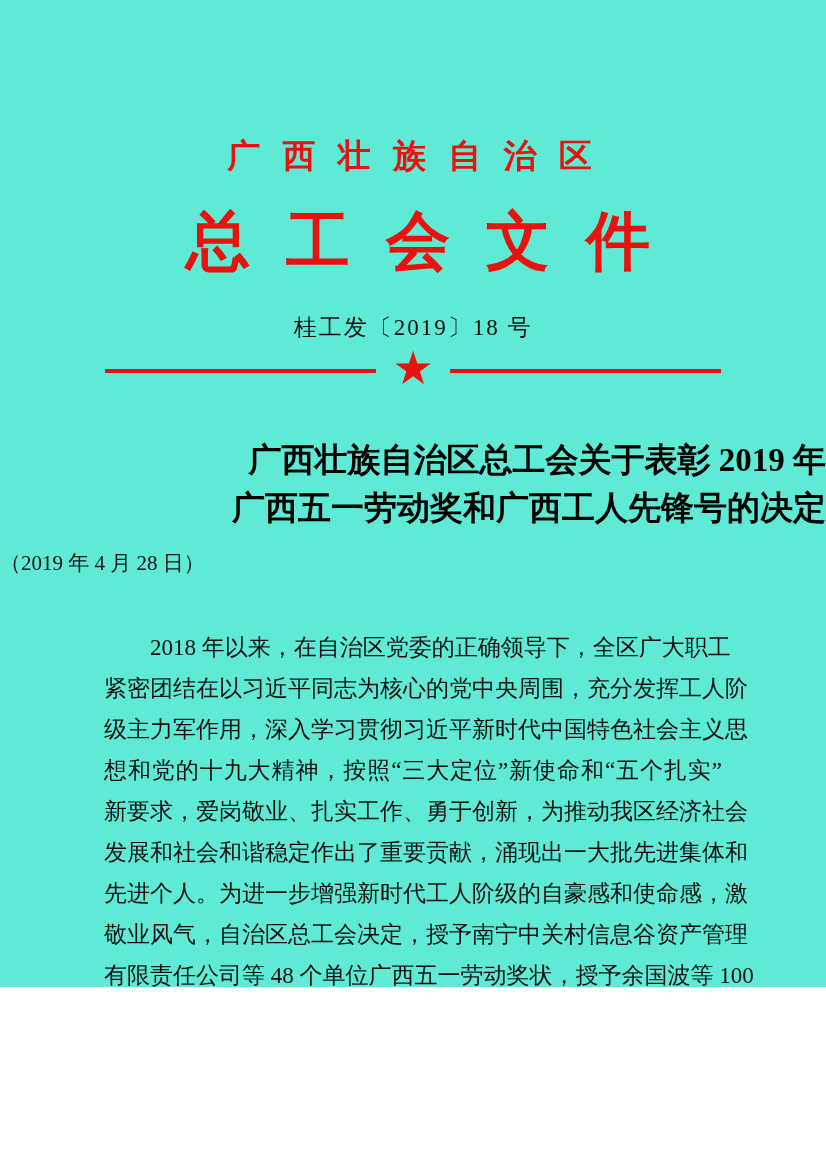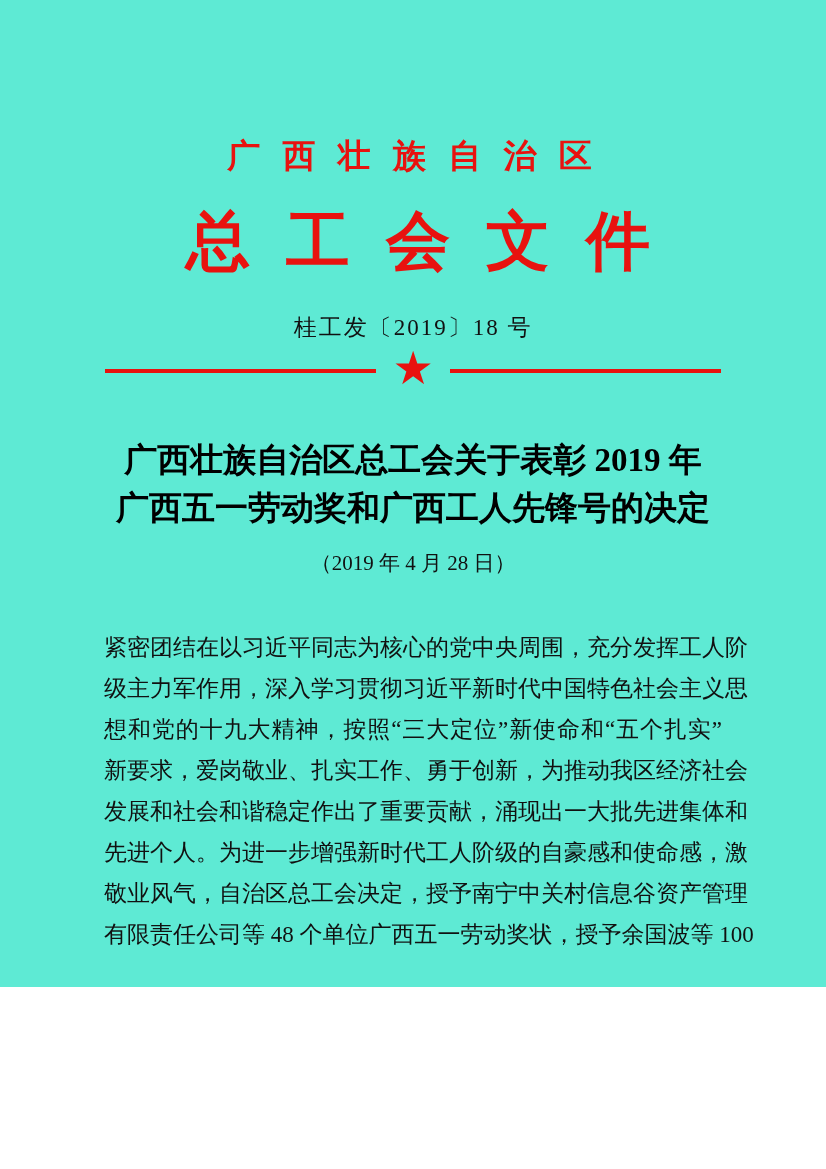--- a/index.html
+++ b/index.html
@@ -72,34 +72,34 @@
     color: var(--red);
     font-size: 46px;
     line-height: 1;
     margin: 0 16px;
     transform: translateY(-2px);
   }
   .title-line {
     position: absolute;
     left: 0;
     width: 100%;
-    text-align: center;
+    text-align: right;
     color: #000000;
     font-weight: bold;
     font-size: 33px;
     white-space: nowrap;
   }
   .title-line.l1 { top: 438px; }
   .title-line.l2 { top: 486px; }
   .date-line {
     position: absolute;
     top: 549px;
     left: 0;
     width: 100%;
-    text-align: center;
+    text-align: left;
     color: var(--ink);
     font-size: 21px;
   }
   .body-block {
     position: absolute;
     top: 627px;
     left: 104px;
     width: 618px;
     color: var(--ink);
     font-size: 23px;
@@ -137,20 +137,21 @@
     <div class="rule-line"></div>
   </div>
 
   <div class="title-line l1">广西壮族自治区总工会关于表彰 2019 年</div>
 
   <div class="title-line l2">广西五一劳动奖和广西工人先锋号的决定</div>
 
   <div class="date-line">（2019 年 4 月 28 日）</div>
 
   <div class="body-block">
+    <div class="body-line indent">2018 年以来，在自治区党委的正确领导下，全区广大职工</div>
     <div class="body-line">紧密团结在以习近平同志为核心的党中央周围，充分发挥工人阶</div>
     <div class="body-line">级主力军作用，深入学习贯彻习近平新时代中国特色社会主义思</div>
     <div class="body-line">想和党的十九大精神，按照“三大定位”新使命和“五个扎实”</div>
     <div class="body-line">新要求，爱岗敬业、扎实工作、勇于创新，为推动我区经济社会</div>
     <div class="body-line">发展和社会和谐稳定作出了重要贡献，涌现出一大批先进集体和</div>
     <div class="body-line">先进个人。为进一步增强新时代工人阶级的自豪感和使命感，激</div>
     <div class="body-line">敬业风气，自治区总工会决定，授予南宁中关村信息谷资产管理</div>
     <div class="body-line">有限责任公司等 48 个单位广西五一劳动奖状，授予余国波等 100</div>
   </div>
 

